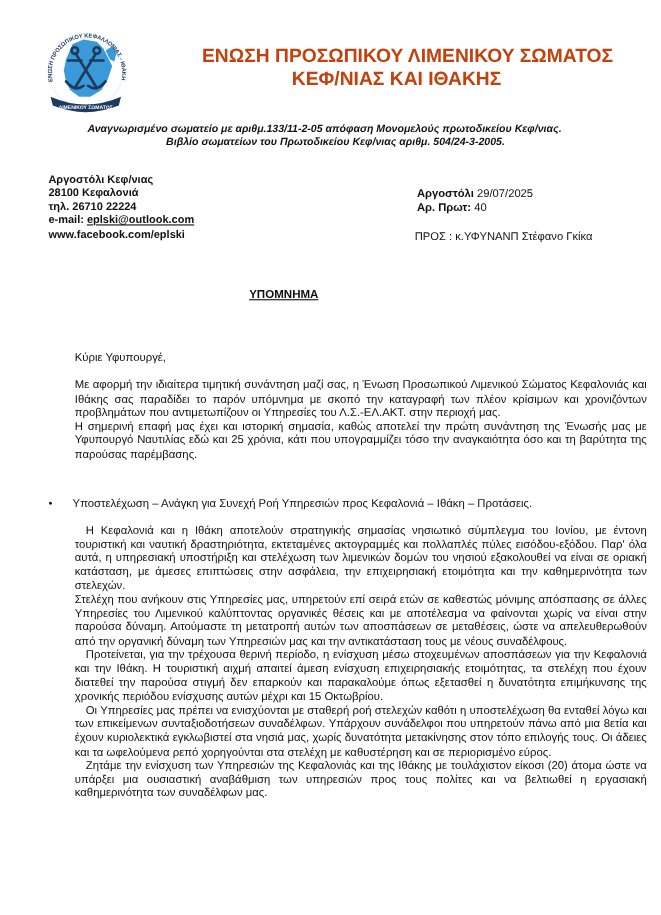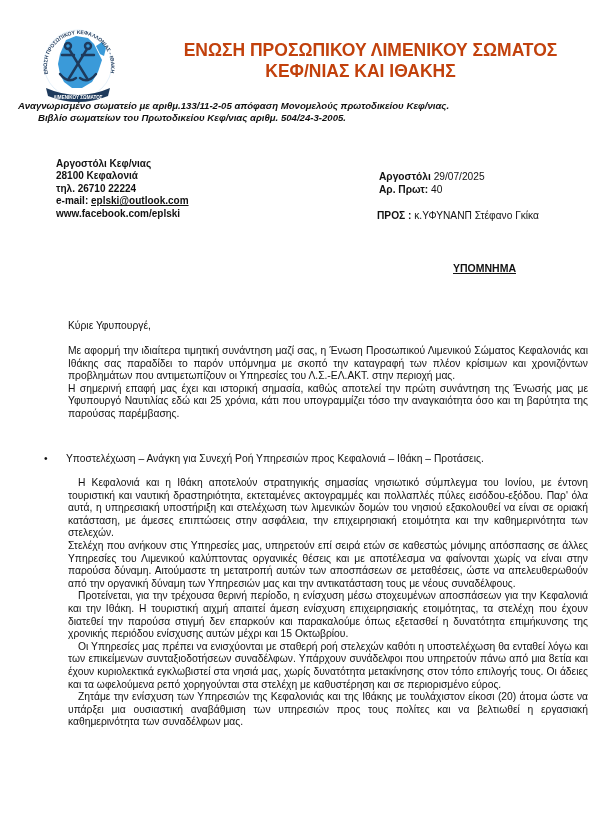--- a/index.html
+++ b/index.html
@@ -8,37 +8,37 @@
       font-family: "Liberation Sans", sans-serif; color: #111;
     }
     .abs { position: absolute; }
     .logo { left: 36px; top: 22px; width: 84px; height: 88px; }
     .org-title {
       left: 120px; width: 481px; top: 40px; text-align: center;
       font-weight: bold; font-size: 17.5px; line-height: 21px; color: #c2410c;
     }
     .org-title .l1 { display: block; padding-left: 20px; }
     .reg {
-      left: 0; width: 572px; top: 100px; text-align: left;
+      left: 0; width: 572px; top: 112px; text-align: center;
       font-weight: bold; font-style: italic; font-size: 9.6px; line-height: 12px;
     }
     .reg .l1 { display: block; padding-left: 18px; }
     .reg .l2 { display: block; padding-left: 38px; }
     .addr {
-      left: 56px; top: 158px; font-weight: bold; font-size: 10px; line-height: 12.4px;
+      left: 44px; top: 158px; font-weight: bold; font-size: 10px; line-height: 12.4px;
     }
     .addr a { color: #111; text-decoration: underline; }
     .meta {
       left: 379px; top: 171px; font-size: 10.2px; line-height: 12.5px;
     }
     .meta b { font-weight: bold; margin-top: 12px; }
     .to { left: 377px; top: 210px; font-size: 10.2px; }
-    .to b { font-weight: bold; margin-top: 20px; }
+    .to b { font-weight: normal; margin-top: 20px; }
     .subject {
-      left: 0; width: 516px; top: 262px; text-align: right;
+      left: 0; width: 516px; top: 262px; text-align: center;
       font-weight: bold; font-size: 10.5px; text-decoration: underline;
     }
     .body-text {
       left: 40px; width: 520px; font-size: 10.3px; line-height: 12.6px;
       text-align: justify;
       margin-left: 28px;
     }
     .salutation { top: 320px; }
     .p1 { top: 345px; }
     .bullet-line { top: 453px; left: 44px; width: 530px; font-size: 10.3px; }

